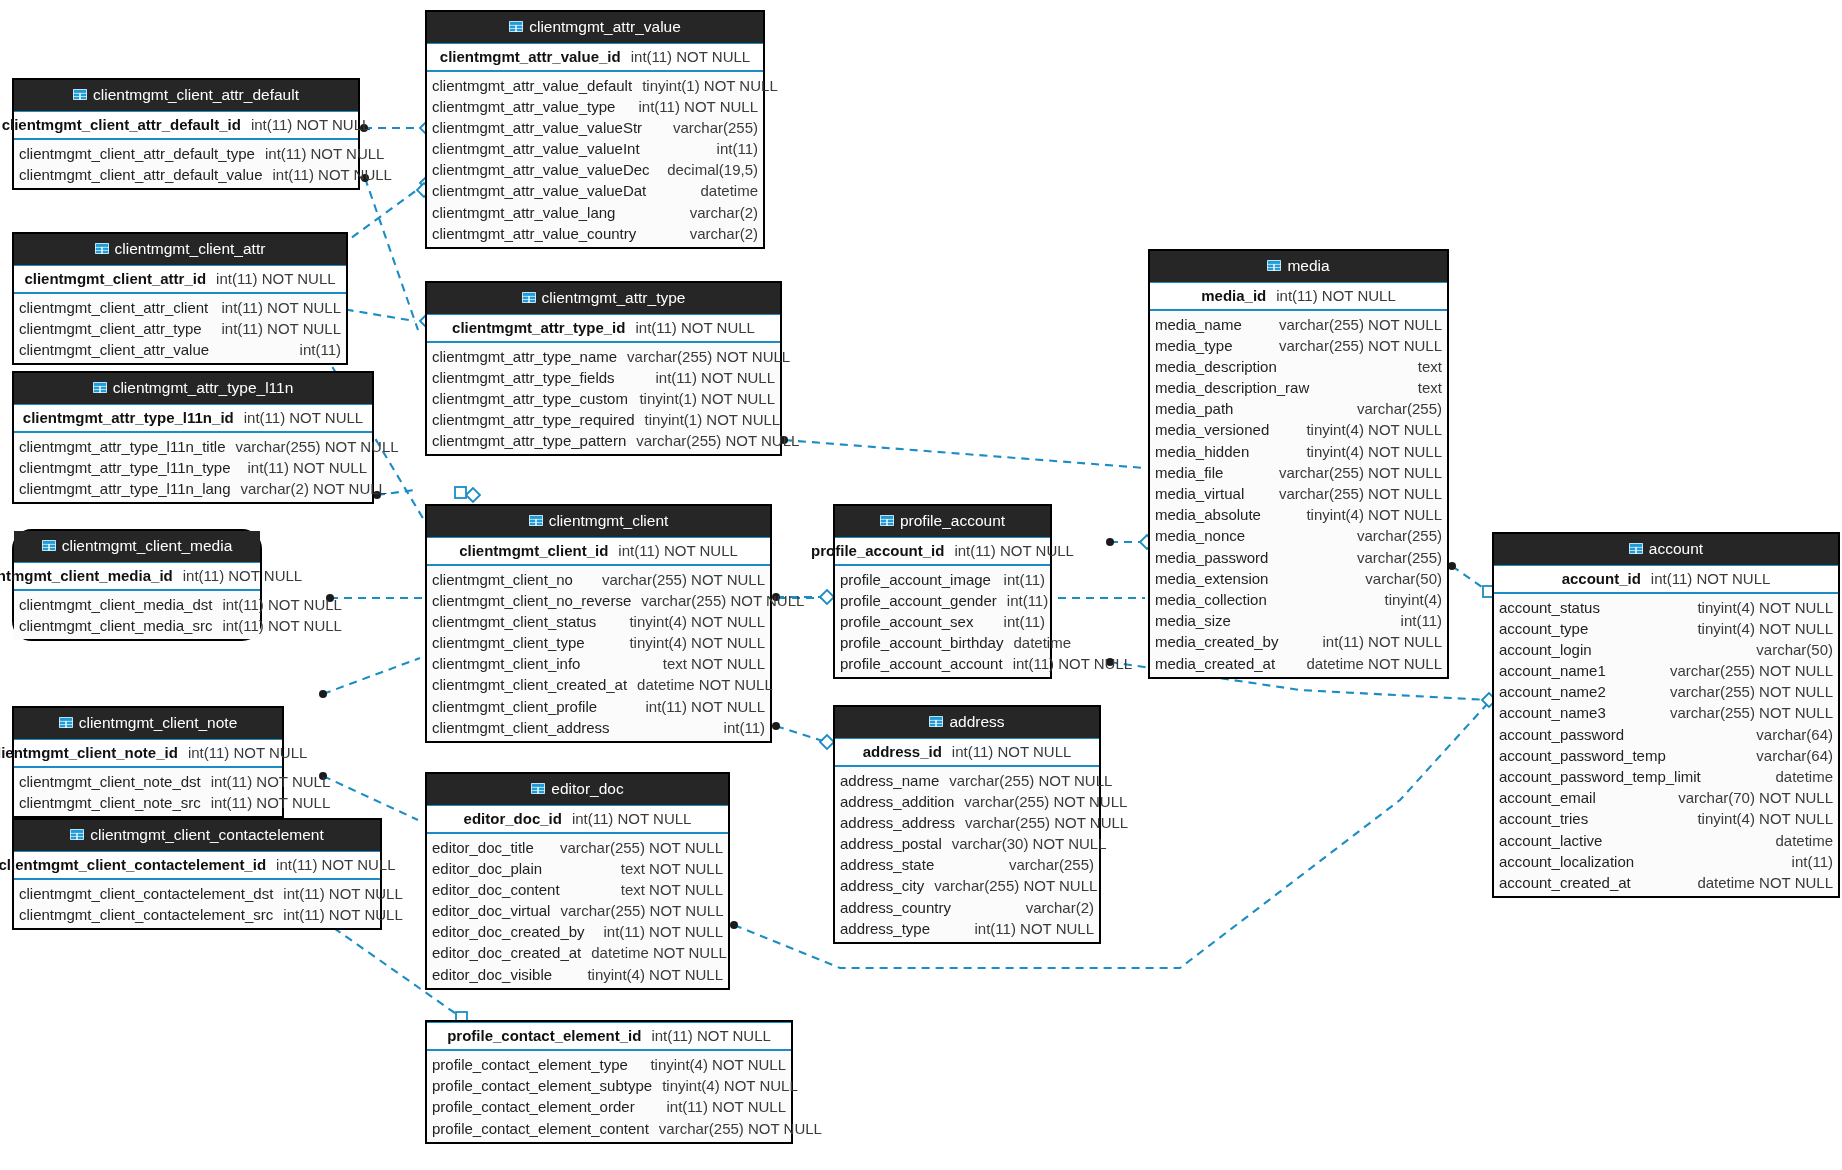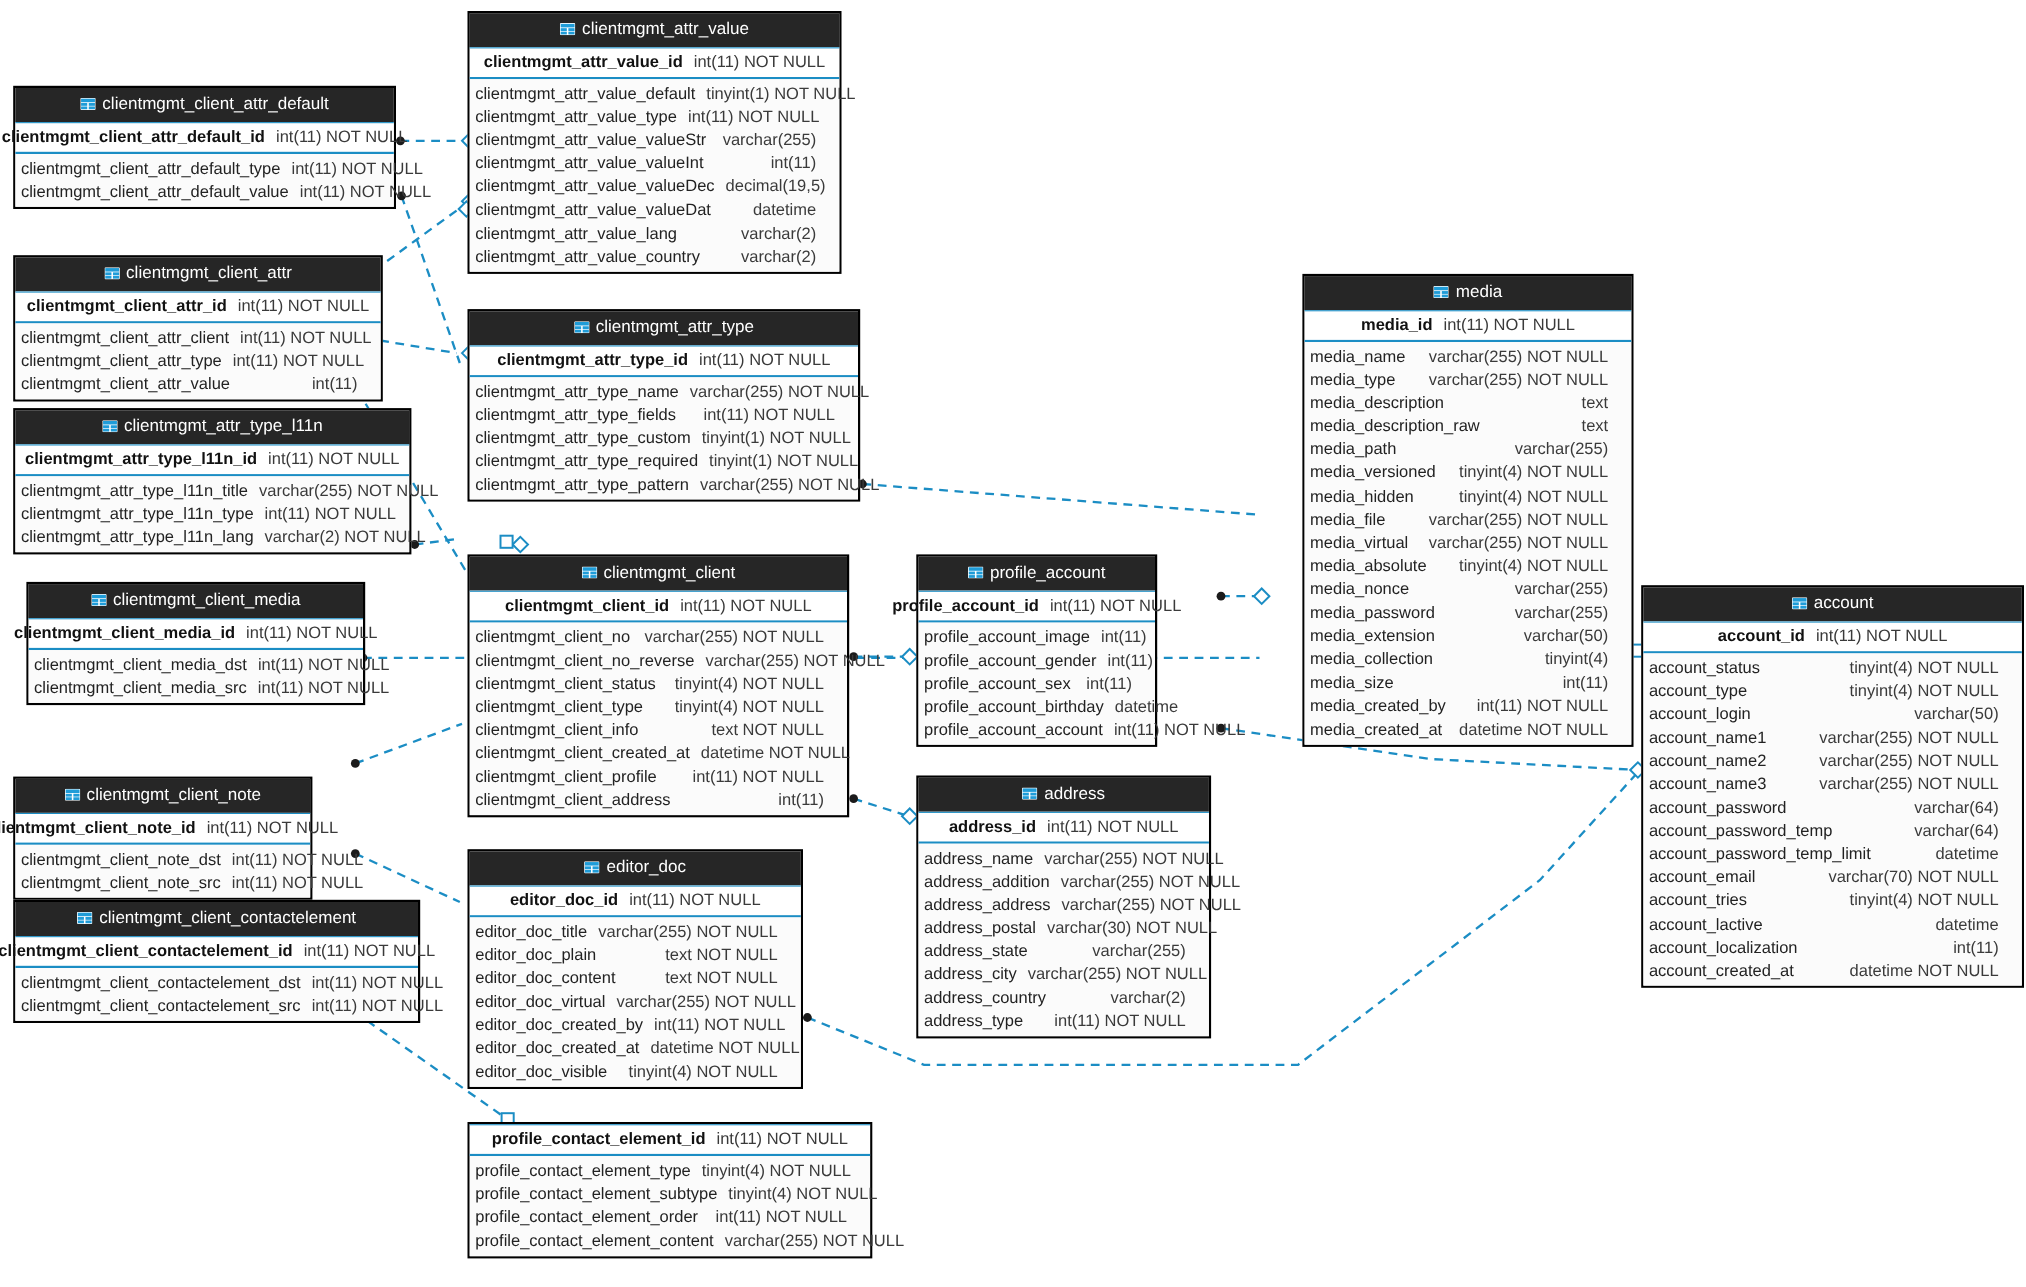--- a/index.html
+++ b/index.html
@@ -73,21 +73,21 @@
   }
   .pk-row .col-name {
     font-weight: bold;
     color: #111111;
   }
   .pk-row .col-type {
     color: #3a3a3a;
     text-align: right;
   }
   .fields {
-    padding: 3px 16px 3px 0;
+    padding: 3px 0 3px 0;
     background: #fbfbfb;
   }
   .field-row {
     display: flex;
     justify-content: space-between;
     align-items: center;
     font-size: 15px;
     line-height: 1.28;
     padding: 1px 5px 1px 5px;
     white-space: nowrap;
@@ -361,21 +361,21 @@
           <div class="field-row">
     <span class="col-name">clientmgmt_attr_type_l11n_type</span>
     <span class="col-type">int(11) NOT NULL</span>
   </div>
           <div class="field-row">
     <span class="col-name">clientmgmt_attr_type_l11n_lang</span>
     <span class="col-type">varchar(2) NOT NULL</span>
   </div>
         </div>
   </div>
-      <div class="entity" style="left: 1148px; top: 249px; width: 301px; margin-left: 36px;">
+      <div class="entity" style="left: 1148px; top: 249px; width: 301px;">
     <div class="entity-header">
       <span class="tbl-icon">
         <svg width="14" height="11" viewBox="0 0 14 11">
           <rect x="0" y="0" width="14" height="11" rx="1" fill="#ffffff"></rect>
           <rect x="0.7" y="0.7" width="12.6" height="3.2" fill="#1f9cd8"></rect>
           <rect x="0.7" y="4.6" width="5.6" height="2.6" fill="#1f9cd8"></rect>
           <rect x="7.7" y="4.6" width="5.6" height="2.6" fill="#1f9cd8"></rect>
           <rect x="0.7" y="7.8" width="5.6" height="2.5" fill="#1f9cd8"></rect>
           <rect x="7.7" y="7.8" width="5.6" height="2.5" fill="#1f9cd8"></rect>
         </svg>
@@ -527,21 +527,21 @@
           <div class="field-row">
     <span class="col-name">account_localization</span>
     <span class="col-type">int(11)</span>
   </div>
           <div class="field-row">
     <span class="col-name">account_created_at</span>
     <span class="col-type">datetime NOT NULL</span>
   </div>
         </div>
   </div>
-      <div class="entity" style="left: 24px; top: 529px; width: 308px;">
+      <div class="entity" style="left: 12px; top: 529px; width: 250px; border-radius: 20px;">
     <div class="entity-header">
       <span class="tbl-icon">
         <svg width="14" height="11" viewBox="0 0 14 11">
           <rect x="0" y="0" width="14" height="11" rx="1" fill="#ffffff"></rect>
           <rect x="0.7" y="0.7" width="12.6" height="3.2" fill="#1f9cd8"></rect>
           <rect x="0.7" y="4.6" width="5.6" height="2.6" fill="#1f9cd8"></rect>
           <rect x="7.7" y="4.6" width="5.6" height="2.6" fill="#1f9cd8"></rect>
           <rect x="0.7" y="7.8" width="5.6" height="2.5" fill="#1f9cd8"></rect>
           <rect x="7.7" y="7.8" width="5.6" height="2.5" fill="#1f9cd8"></rect>
         </svg>

